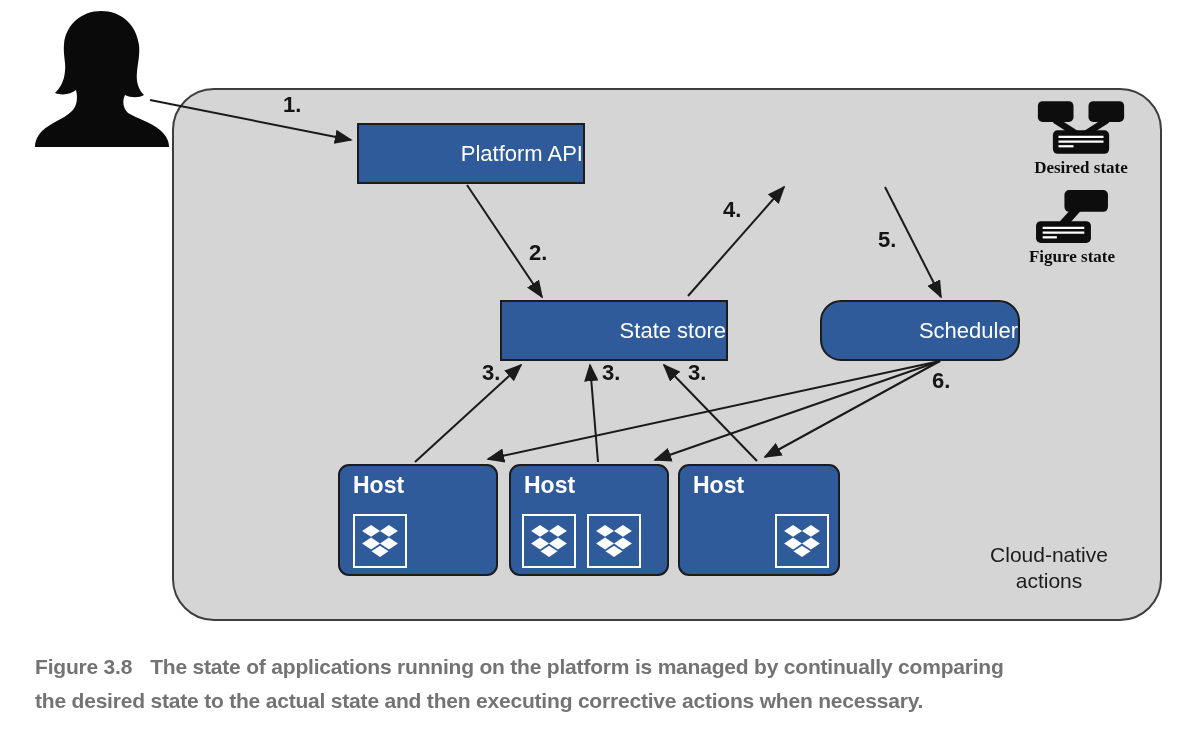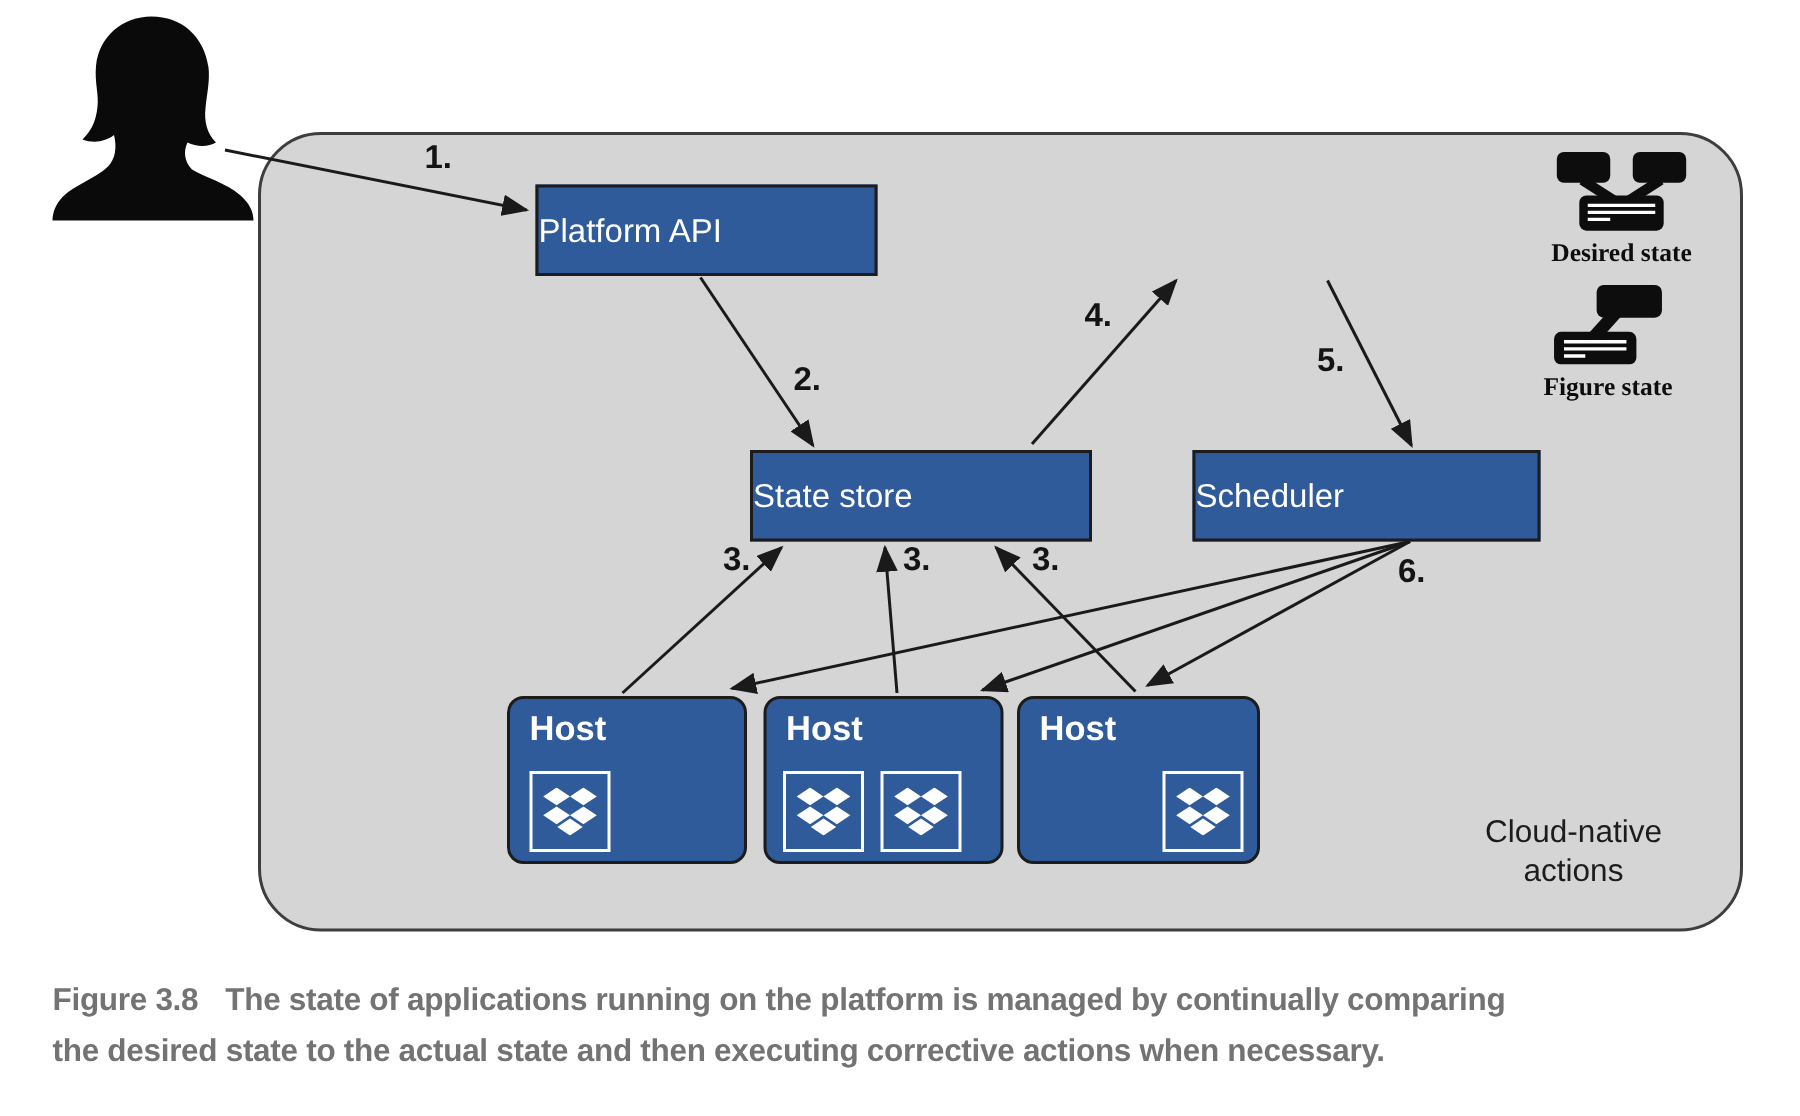--- a/index.html
+++ b/index.html
@@ -1,25 +1,25 @@
 <!DOCTYPE html>
 <html><head>
 <meta charset="utf-8">
 <style>
   html,body{margin:0;padding:0;background:#ffffff;}
   .stage{position:relative;width:1200px;height:744px;background:#ffffff;overflow:hidden;
          font-family:"Liberation Sans", sans-serif;}
   .platform{position:absolute;left:172px;top:88px;width:990px;height:533px;
             background:#d5d5d5;border:2px solid #3e3e3e;border-radius:42px;box-sizing:border-box;}
   .node{position:absolute;background:#2f5b9b;border:2px solid #1c1c1c;box-sizing:border-box;
-        color:#ffffff;display:flex;align-items:center;justify-content:flex-start;font-size:22px;}
+        color:#ffffff;display:flex;align-items:center;justify-content:flex-end;font-size:22px;}
   .node-api{left:357px;top:123px;width:228px;height:61px;}
   .node-comparator{left:768px;top:123px;width:228px;height:61px;}
   .node-statestore{left:500px;top:300px;width:228px;height:61px;}
-  .node-scheduler{left:795px;top:300px;width:232px;height:61px;}
+  .node-scheduler{left:820px;top:300px;width:200px;height:61px;border-radius:21px;}
   .host{position:absolute;background:#2f5b9b;border:2px solid #1c1c1c;border-radius:11px;
         box-sizing:border-box;width:160px;height:112px;}
   .host-label{position:absolute;left:13px;top:6px;color:#fff;font-weight:bold;font-size:23px;}
   .host1{left:338px;top:464px;}
   .host2{left:509px;top:464px;}
   .host3{left:678px;top:464px;width:162px;}
   .appbox{position:absolute;width:54px;height:54px;top:48px;border:2px solid #ffffff;
           box-sizing:border-box;display:flex;align-items:center;justify-content:center;}
   .step{position:absolute;font-weight:bold;font-size:22px;color:#141414;}
   .arrow-layer{position:absolute;left:0;top:0;width:1200px;height:744px;pointer-events:none;}

